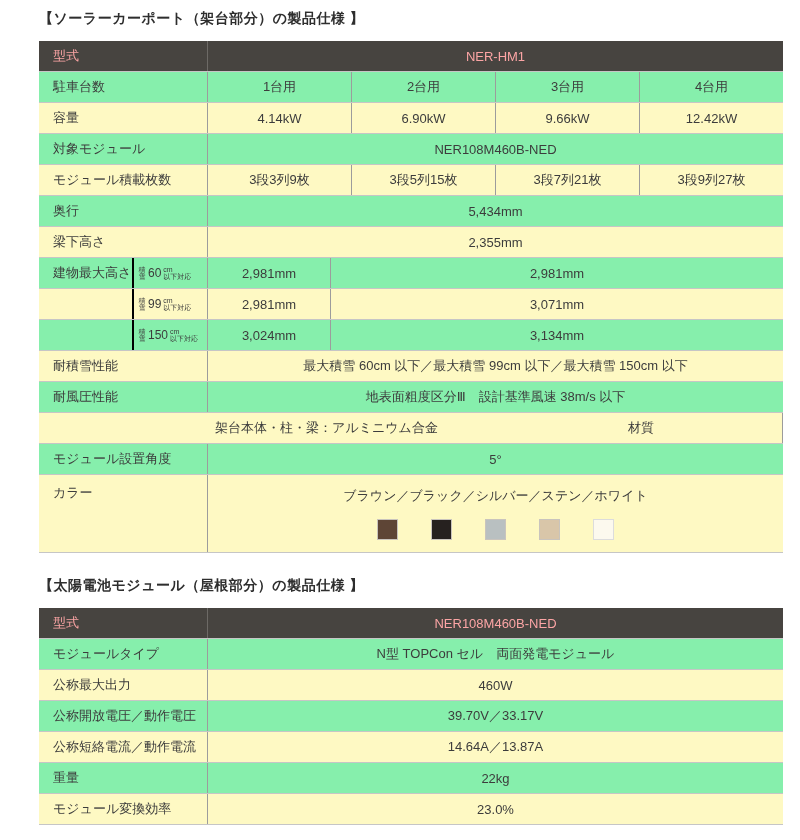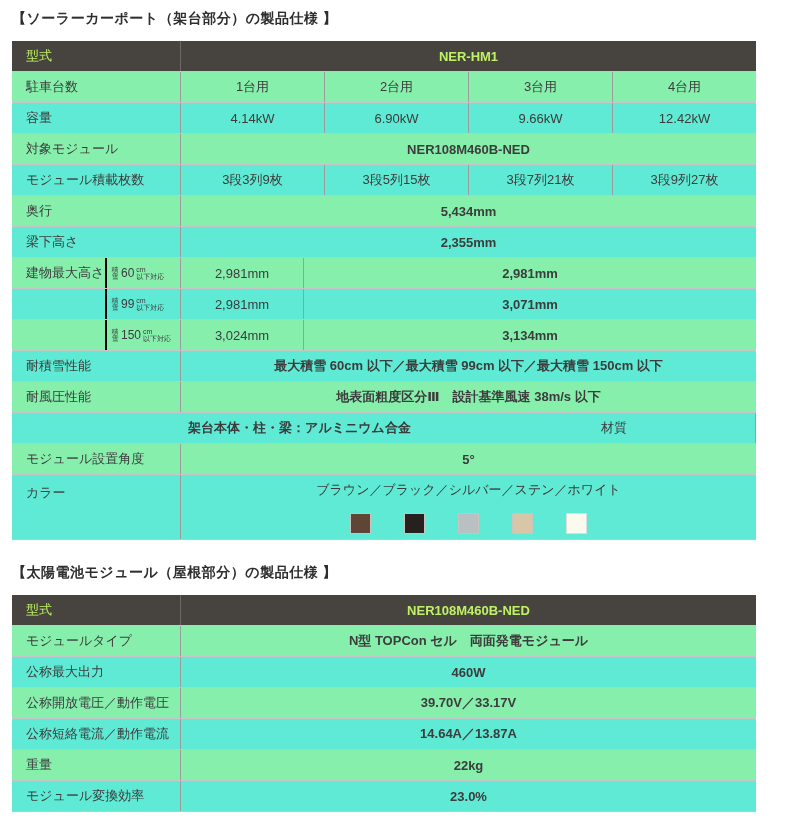--- a/index.html
+++ b/index.html
@@ -2,46 +2,46 @@
 <html lang="ja"><head>
 <meta charset="utf-8">
 <style>
   html,body{margin:0;padding:0;background:#ffffff;}
   body{
     width:800px;height:840px;
     font-family:"Liberation Sans","DejaVu Sans",sans-serif;
     color:#3c3c3c;
     -webkit-font-smoothing:antialiased;
   }
-  .wrap{padding:10px 28px 0 12px;}
+  .wrap{padding:10px 28px 0 39px;}
   .sec-title{
     font-size:14px;font-weight:bold;color:#2e2e2e;
     margin:0 0 13px 0;letter-spacing:.5px;
   }
   .sec-title.second{margin-top:24px;}
   .tbl{width:744px;font-size:13px;}
   .row{
     display:flex;align-items:stretch;
     height:31px;box-sizing:border-box;
     border-bottom:1px solid #c6c6c6;
-    background:#5eead4;
+    background:#fef9c3;
   }
   .row.g{background:#86efac;}
   .row.head{
-    background:#474440;color:#bef264;
+    background:#474440;color:#fca5a5;
     border-bottom:1px solid #c6c6c6;
   }
   .c{display:flex;align-items:center;box-sizing:border-box;}
   .c-label{
     width:169px;flex:0 0 169px;
     padding-left:14px;white-space:nowrap;
     border-right:1px solid #9c9c9c;
   }
   .head .c-label{border-right:1px solid #6d6a66;}
-  .c-val{flex:1;justify-content:center;text-align:center;font-weight:bold;}
+  .c-val{flex:1;justify-content:center;text-align:center;}
   .c-q{flex:1;justify-content:center;border-right:1px solid #9c9c9c;}
   .c-q.last{border-right:none;}
   
   .c-label-sm{
     width:95px;flex:0 0 95px;padding-left:14px;white-space:nowrap;
     border-right:2px solid #000000;
   }
   .c-snowtag{
     width:74px;flex:0 0 74px;padding-left:4px;
     border-right:1px solid #9c9c9c;
@@ -50,21 +50,21 @@
     width:123px;flex:0 0 123px;justify-content:center;
     border-right:1px solid #9c9c9c;
   }
   .snow-pre{
     display:inline-block;width:8px;font-size:7px;line-height:7px;
     word-break:break-all;text-align:center;letter-spacing:0;
   }
   .snow-num{font-size:12px;margin:0 2px 0 2px;}
   .snow-unit{display:flex;flex-direction:column;font-size:7px;line-height:7.5px;}
   
-  .row.colors{height:65px;}
+  .row.colors{height:78px;}
   .colors .c-label{align-items:flex-start;padding-top:9px;}
   .color-cell{
     flex:1;display:flex;flex-direction:column;
     align-items:center;justify-content:center;gap:14px;text-align:right;
   }
   .swatch-line{display:flex;gap:33px;}
   .swatch{
     width:21px;height:21px;display:inline-block;
     border:1px solid #c9c4bd;box-sizing:border-box;
   }

